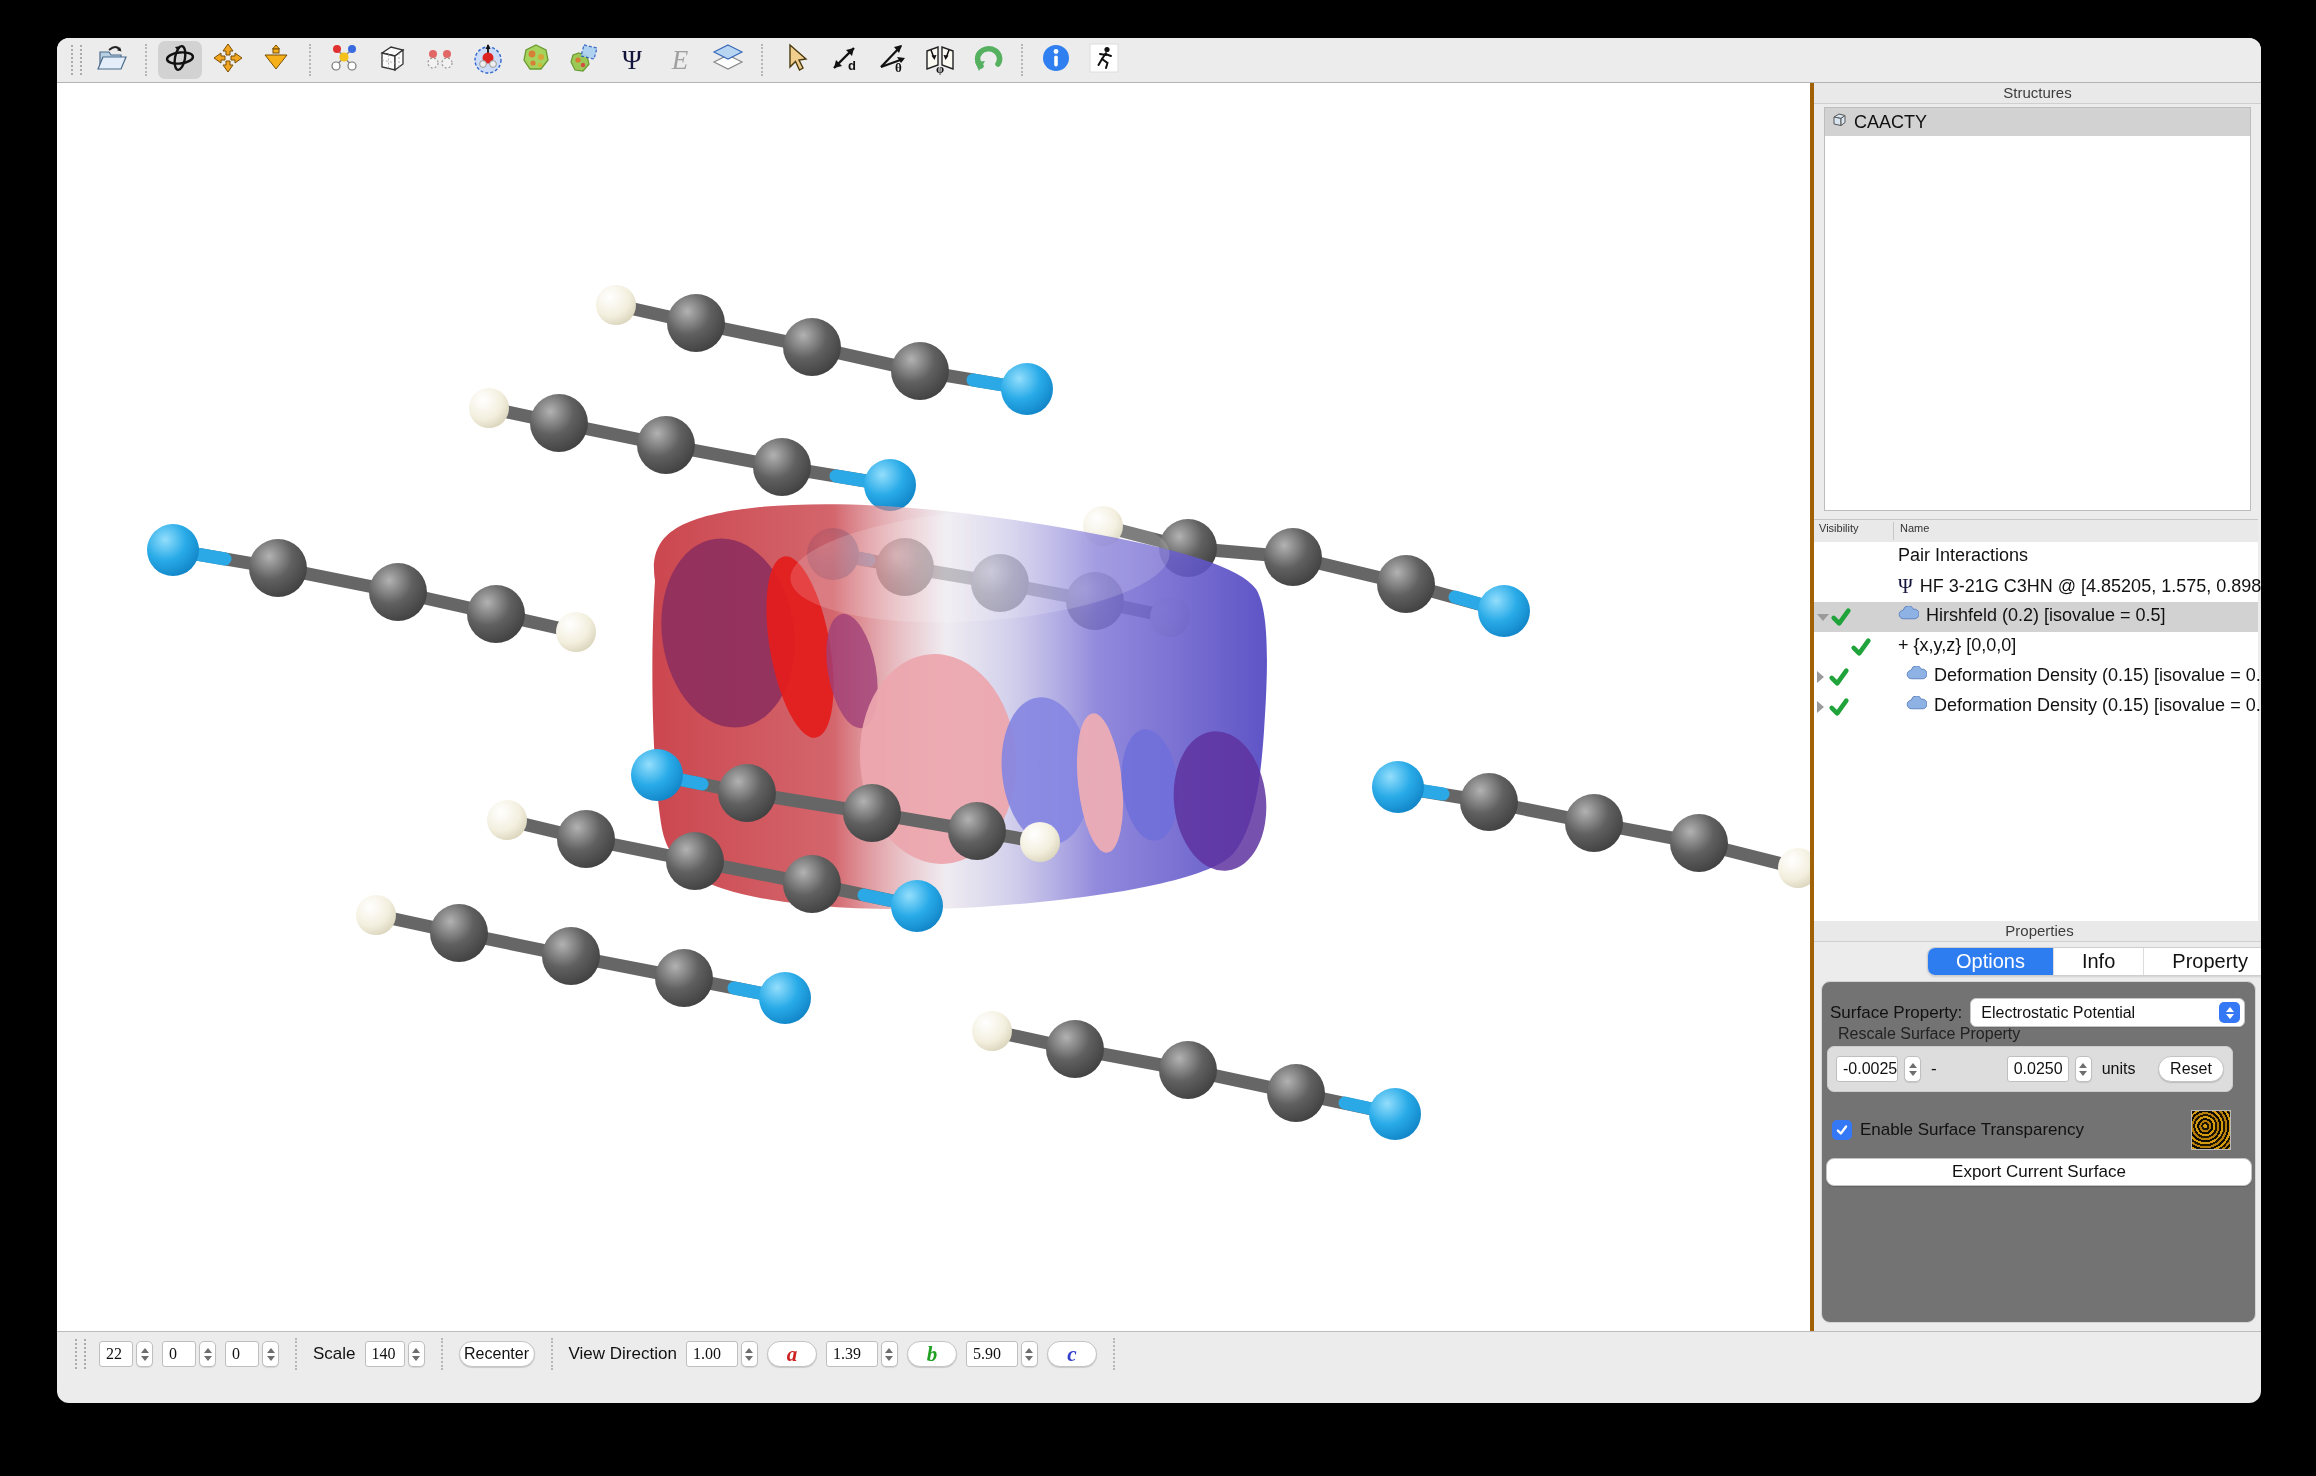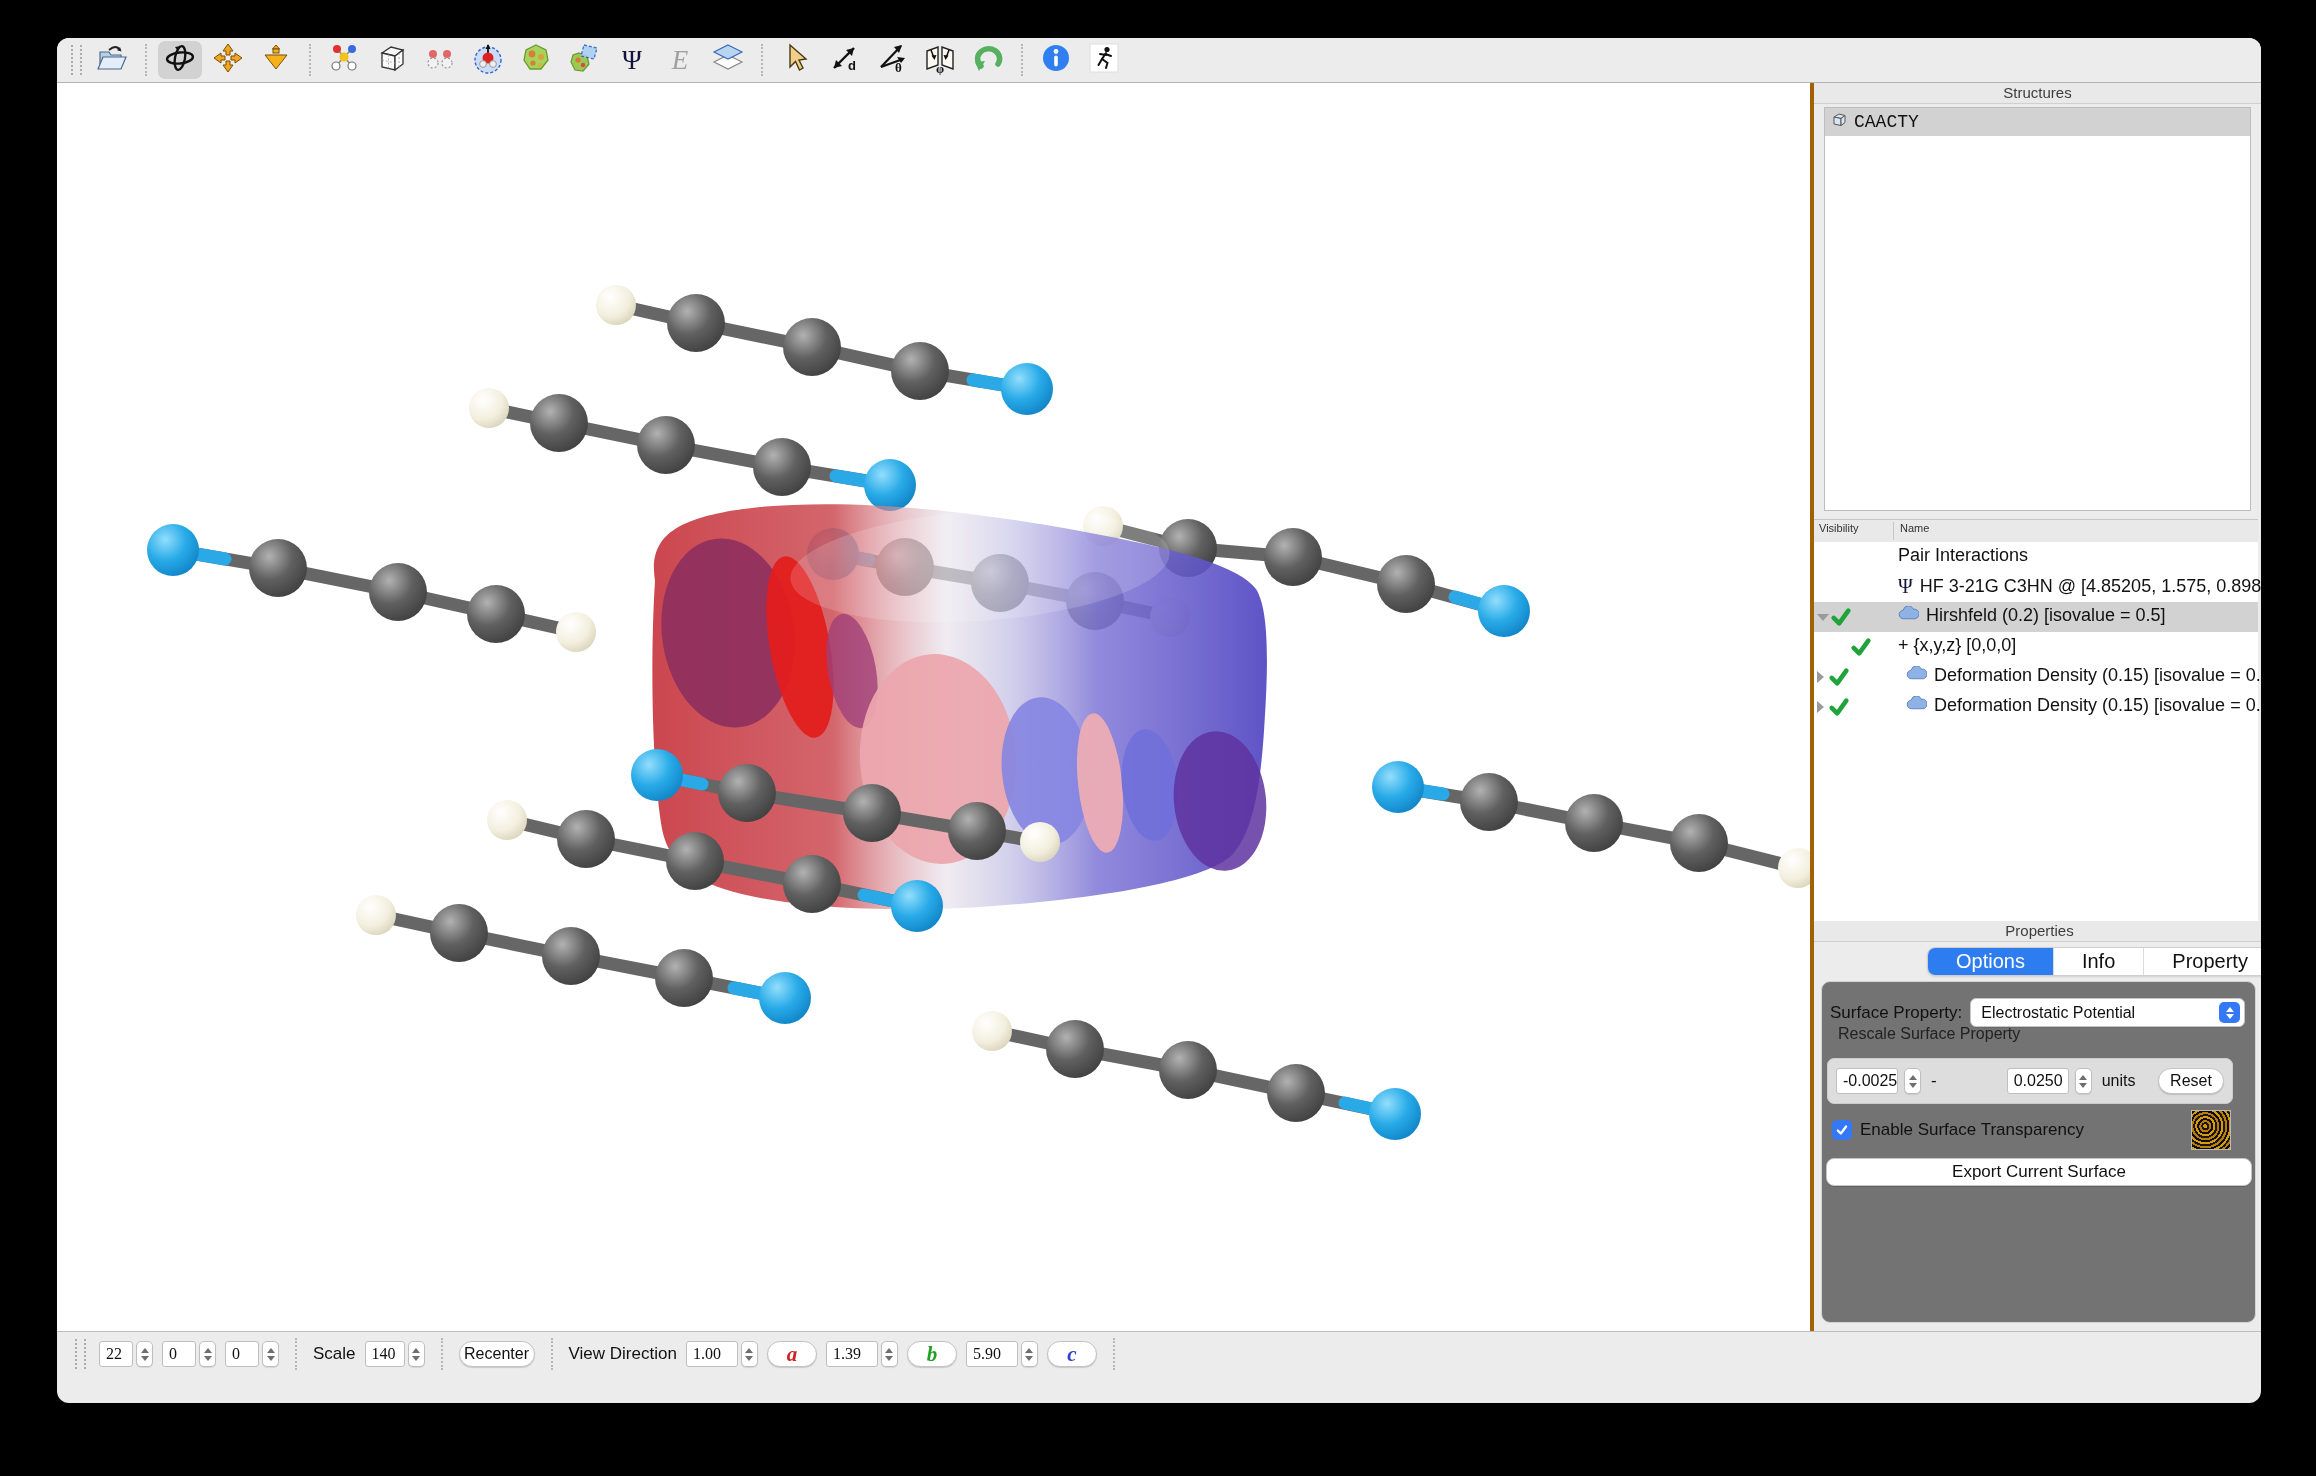--- a/index.html
+++ b/index.html
@@ -24,21 +24,21 @@
   .glyph{font-family:"Liberation Serif",serif;font-size:27px;color:#14143c;}
   .glyph.dis{color:#a0a0a0;font-style:italic;}
 
   
   .main{display:flex;height:1248px;}
   .viewport{width:1753px;height:1248px;background:#fff;position:relative;}
   .rightpanel{width:451px;height:1248px;background:#ececec;border-left:4px solid #a16207;position:relative;box-sizing:border-box;}
 
   .plabel{height:20px;line-height:20px;text-align:center;font-size:15px;color:#3c3c3c;background:#e9e9e9;border-bottom:1px solid #cfcfcf;}
 
-  .slist{position:absolute;left:10px;top:24px;width:427px;height:404px;background:#fff;border:1px solid #bdbdbd;box-sizing:border-box;font-family:Liberation Mono, monospace;}
+  .slist{position:absolute;left:10px;top:24px;width:427px;height:404px;background:#fff;border:1px solid #bdbdbd;box-sizing:border-box;}
   .srow{height:28px;display:flex;align-items:center;gap:6px;padding:0 6px;background:#d2d2d2;font-size:18px;color:#111;}
 
   .treehdr{position:absolute;left:0;top:436px;width:444px;height:22px;background:#e9e9e9;border-top:1px solid #c6c6c6;border-bottom:1px solid #c6c6c6;font-size:11px;color:#333;}
   .treehdr .c1{position:absolute;left:5px;top:2px;}
   .treehdr .c2{position:absolute;left:86px;top:2px;}
   .treehdr .cd{position:absolute;left:79px;top:2px;bottom:2px;border-left:1px solid #c6c6c6;}
   .tree{position:absolute;left:0;top:459px;width:444px;height:379px;background:#fff;border-bottom:1px solid #c6c6c6;}
   .trow{position:relative;height:30px;font-size:18px;color:#111;}
   .trow.sel{background:#d2d2d2;}
   .chev{position:absolute;left:3px;top:11px;width:0;height:0;}
@@ -57,21 +57,21 @@
   .tab.active{background:#2e7df0;color:#fff;}
   .gbox{position:absolute;left:7px;top:898px;width:435px;height:342px;background:#737373;border:1px solid #d4d4d4;border-radius:9px;box-sizing:border-box;}
   .sprow{position:absolute;left:8px;top:16px;right:10px;display:flex;align-items:center;}
   .splabel{font-size:17px;color:#111;}
   .select{margin-left:8px;flex:1;height:27px;background:#fff;border:1px solid #c6c6c6;border-radius:6px;display:flex;align-items:center;padding:0 4px 0 10px;font-size:16px;color:#111;box-shadow:0 1px 1px rgba(0,0,0,.08);}
   .select .sv{flex:1;}
   .selstep{width:21px;height:21px;background:#3478f6;border-radius:5px;display:flex;flex-direction:column;align-items:center;justify-content:center;gap:2px;}
   .wtu{width:0;height:0;border-left:4px solid transparent;border-right:4px solid transparent;border-bottom:5px solid #fff;}
   .wtd{width:0;height:0;border-left:4px solid transparent;border-right:4px solid transparent;border-top:5px solid #fff;}
   .rslabel{position:absolute;left:16px;top:43px;font-size:16px;color:#222;}
-  .rsbox{position:absolute;left:5px;top:64px;width:406px;height:46px;background:#dddddd;border:1px solid #cdcdcd;border-radius:7px;display:flex;align-items:center;padding:0 8px;box-sizing:border-box;gap:6px;margin-top:12px;}
+  .rsbox{position:absolute;left:5px;top:64px;width:406px;height:46px;background:#dddddd;border:1px solid #cdcdcd;border-radius:7px;display:flex;align-items:center;padding:0 8px;box-sizing:border-box;gap:6px;}
   .fld{background:#fff;border:1px solid #bfbfbf;border-radius:3px;height:26px;display:flex;align-items:center;padding:0 6px;font-size:16px;color:#111;box-sizing:border-box;}
   .st{width:17px;height:26px;background:#fff;border:1px solid #bfbfbf;border-radius:5px;display:flex;flex-direction:column;align-items:center;justify-content:center;gap:3px;box-sizing:border-box;box-shadow:0 1px 1px rgba(0,0,0,.1);}
   .tu{width:0;height:0;border-left:4px solid transparent;border-right:4px solid transparent;border-bottom:5px solid #6e6e6e;}
   .td{width:0;height:0;border-left:4px solid transparent;border-right:4px solid transparent;border-top:5px solid #6e6e6e;}
   .dashlbl{font-size:17px;color:#111;margin:0 4px;}
   .unitslbl{font-size:16px;color:#111;margin-left:4px;}
   .pill{background:#fff;border:1px solid #c4c4c4;border-radius:13px;height:26px;display:flex;align-items:center;justify-content:center;font-size:16px;color:#111;box-shadow:0 1px 1px rgba(0,0,0,.15);box-sizing:border-box;}
   .resetbtn{margin-left:auto;width:66px;}
   .cbrow{position:absolute;left:10px;top:128px;right:24px;display:flex;align-items:center;gap:8px;}
   .cbx{width:20px;height:20px;background:#3478f6;border-radius:5px;display:flex;align-items:center;justify-content:center;}

